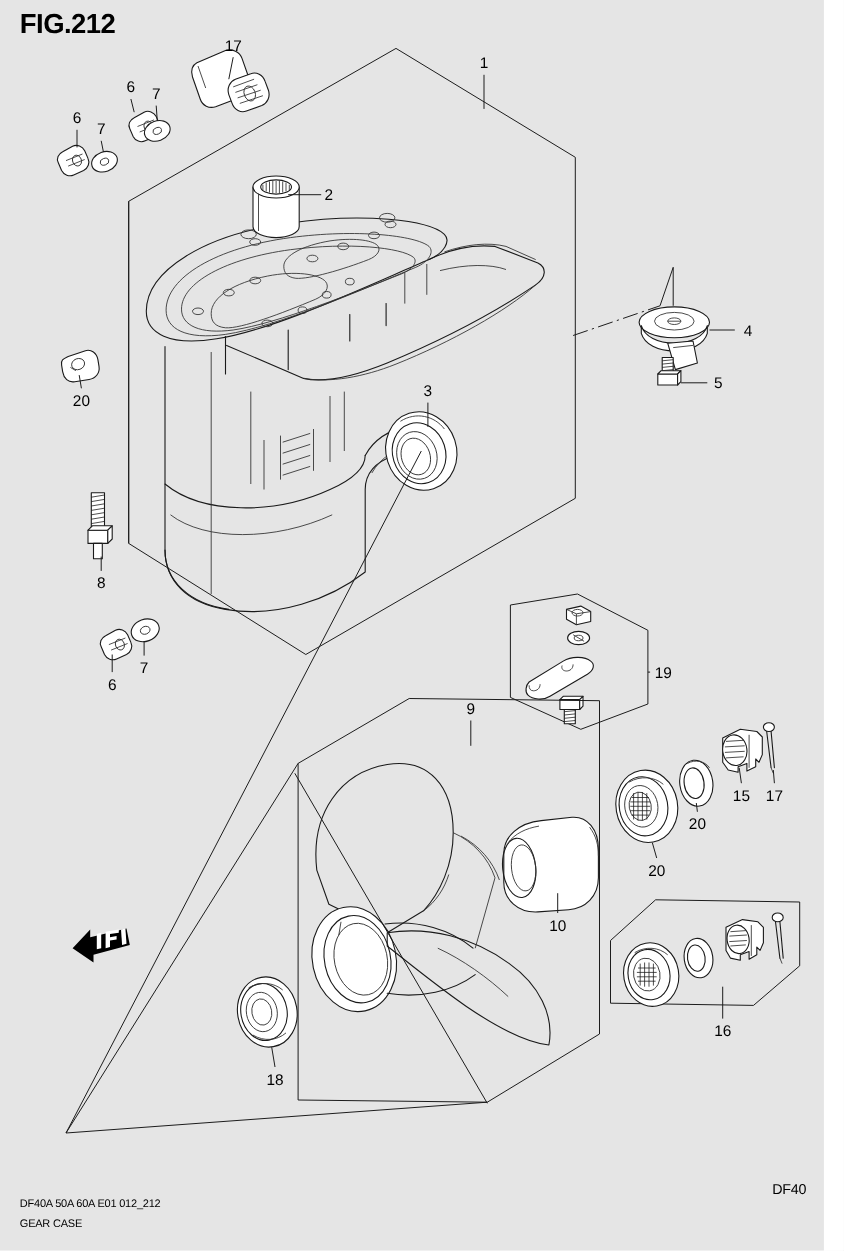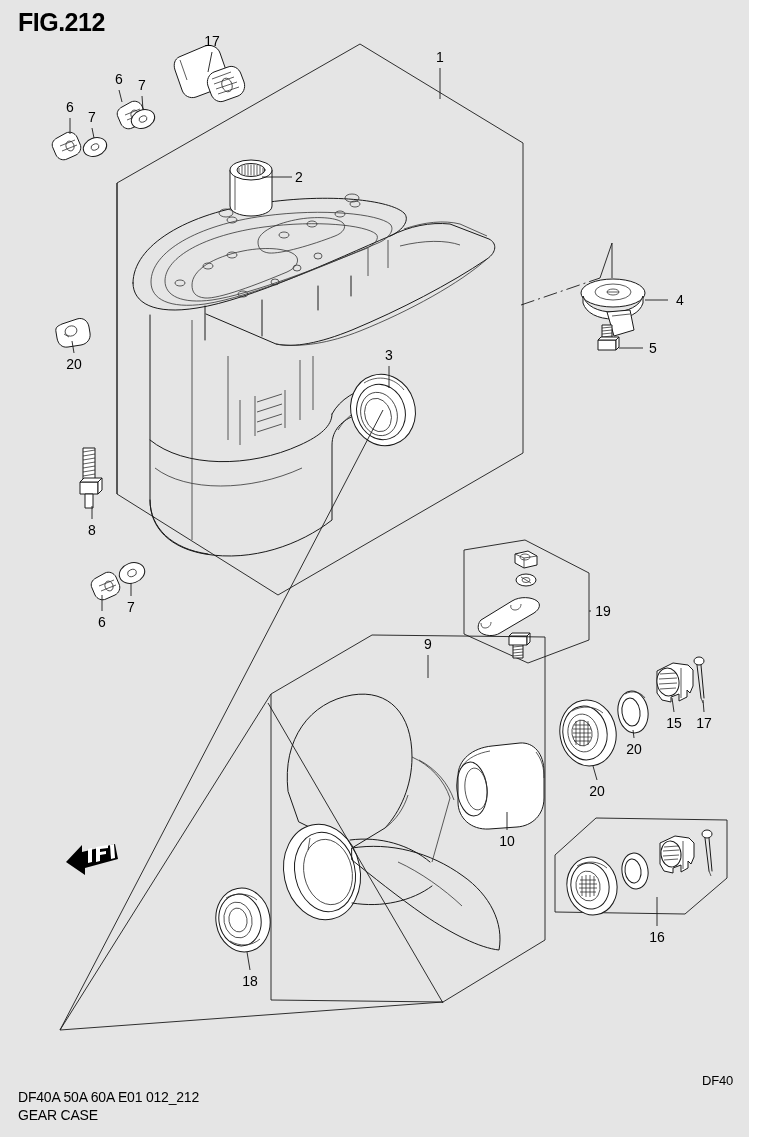--- a/index.html
+++ b/index.html
@@ -24,21 +24,21 @@
     left: 18px;
     top: 8px;
     font-size: 25px;
     font-weight: bold;
     letter-spacing: -0.5px;
     font-family: "Liberation Sans", sans-serif;
   }
   .footer-left {
     position: absolute;
     left: 18px;
-    font-size: 14px;
+    font-size: 10px;
     letter-spacing: -0.2px;
     white-space: nowrap;
   }
   #footer-model { top: 1089px; }
   #footer-name  { top: 1107px; }
   #footer-right {
     position: absolute;
     right: 16px;
     top: 1073px;
     font-size: 13px;

